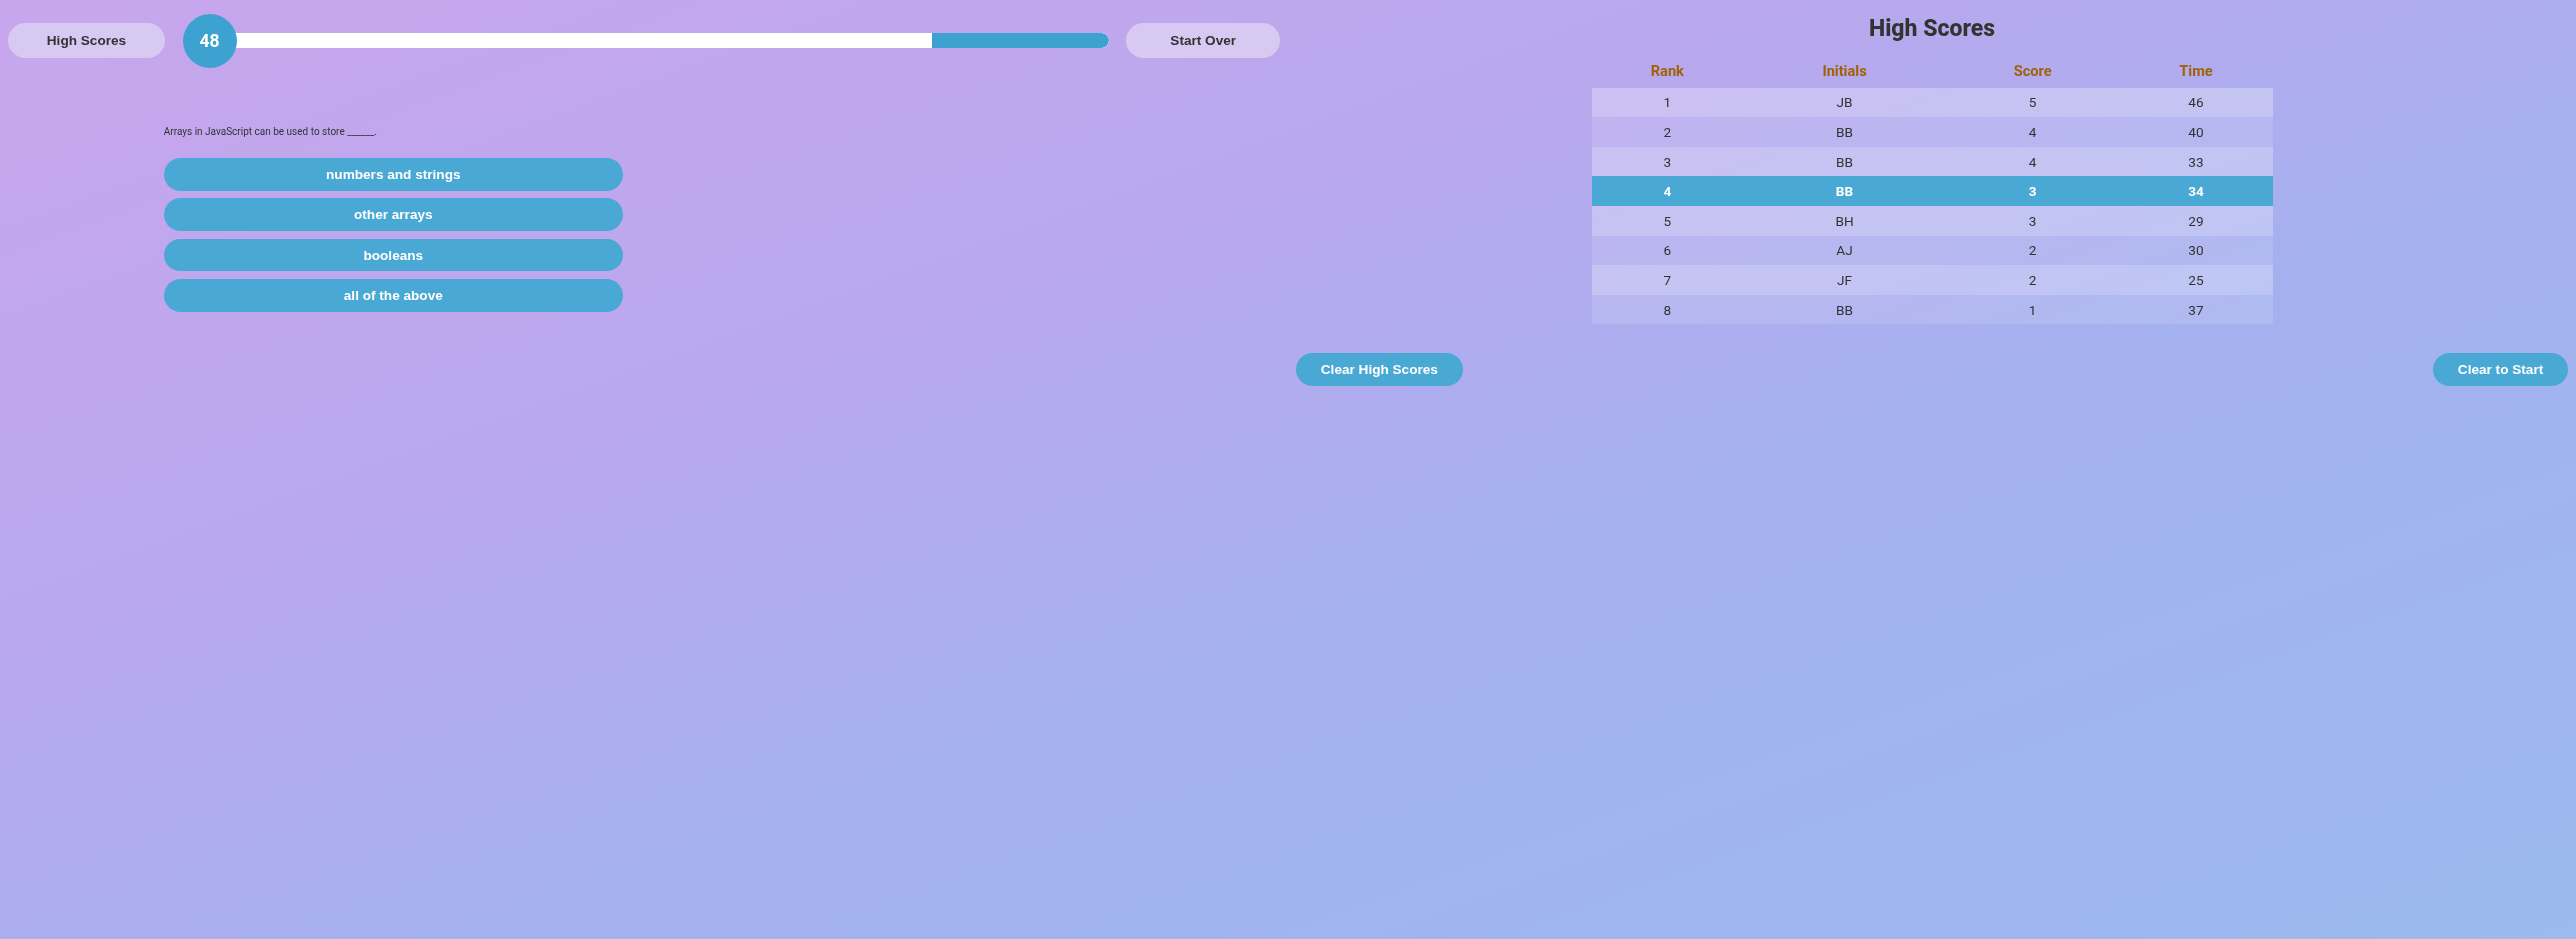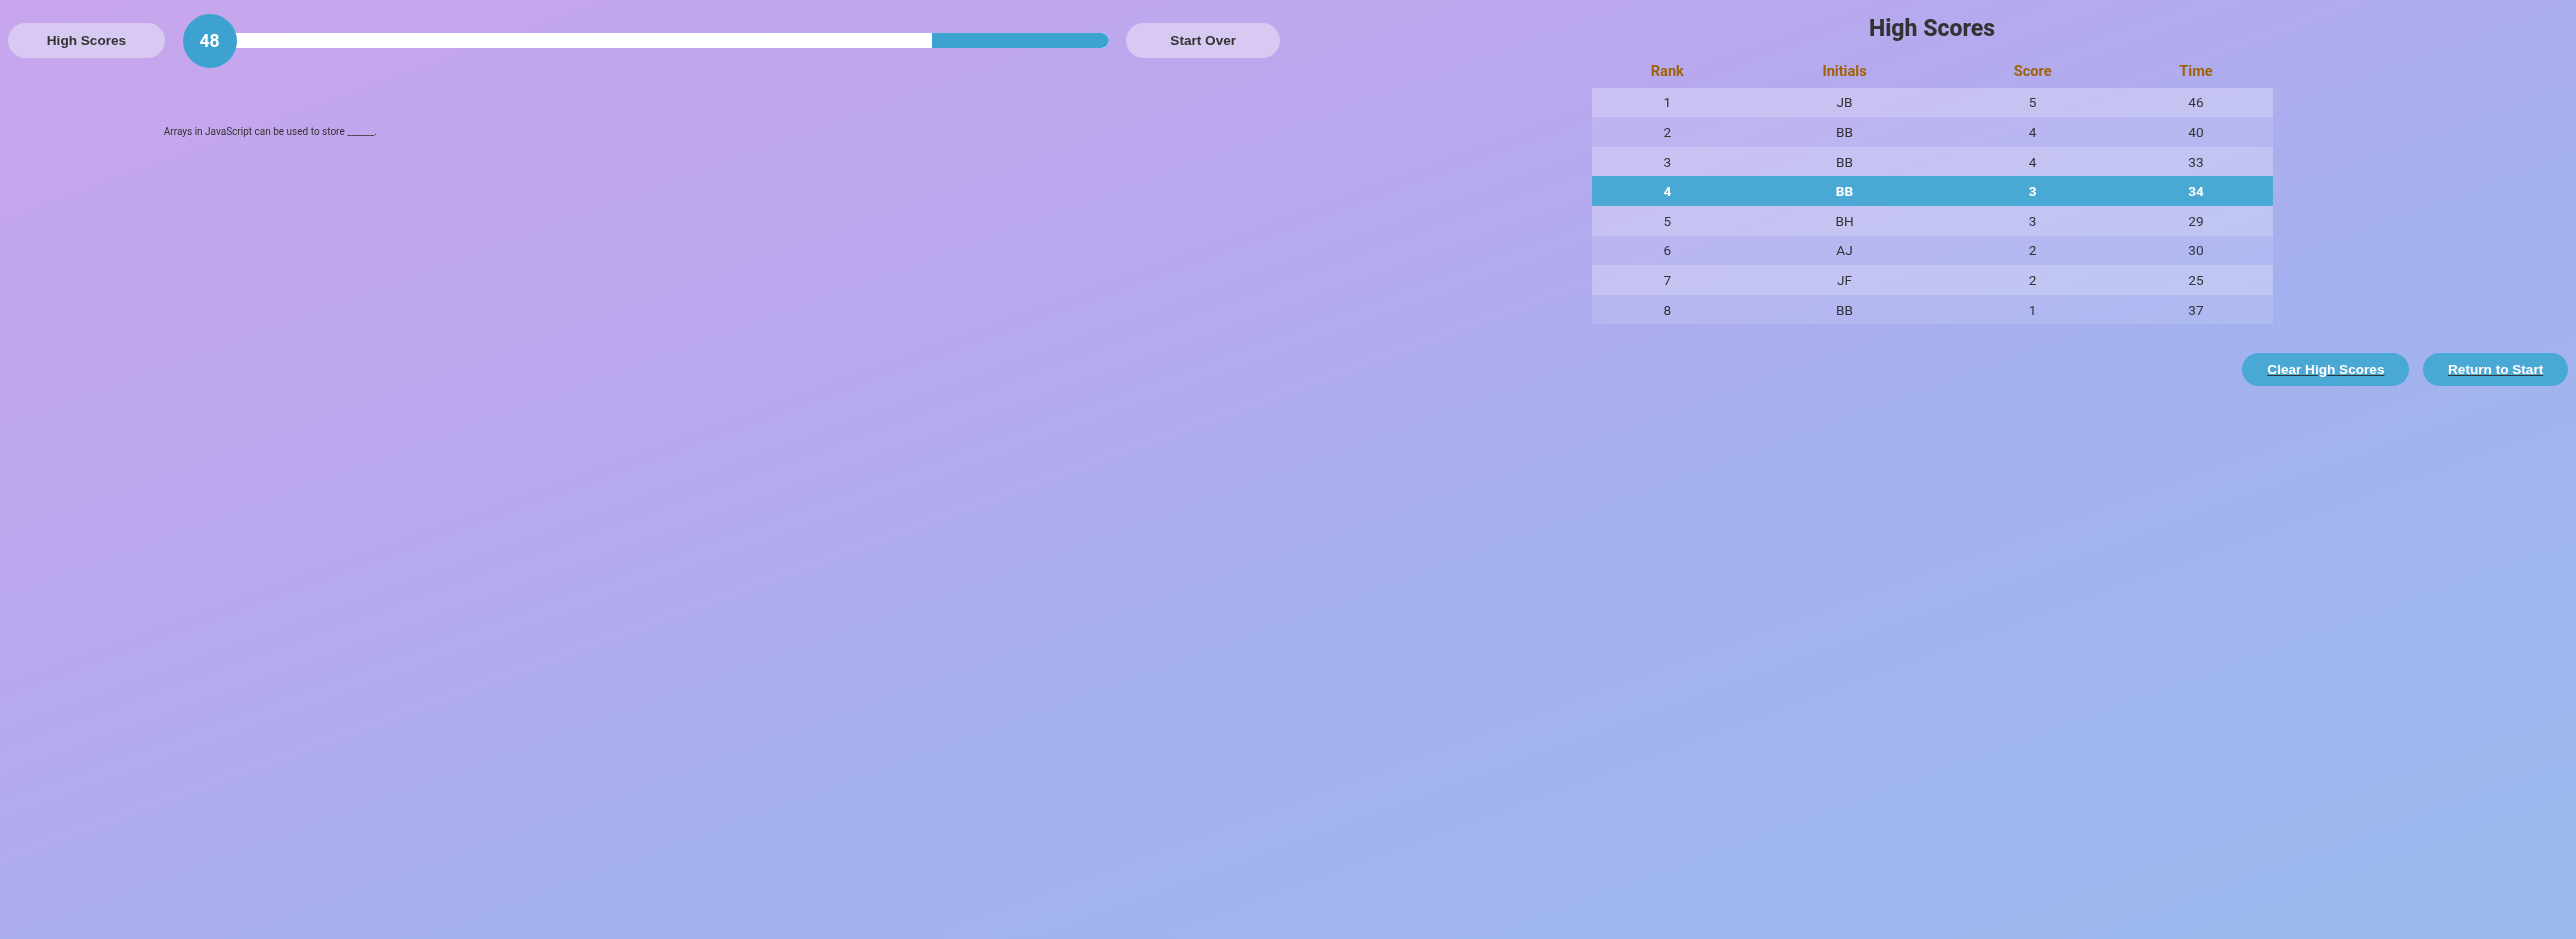--- a/index.html
+++ b/index.html
@@ -123,24 +123,23 @@
   .hs-table tbody tr.hl {
     background: #4aa8d4 !important;
     color: #fff;
   }
   .hs-table tbody tr.hl td {
     color: #fff;
     font-weight: 700;
   }
   .hs-actions {
     display: flex;
-    justify-content: flex-end;
+    justify-content: space-between;
     gap: 13.6px;
     margin-top: 29px;
-    text-decoration: underline;
   }
   .hs-btn {
     background: #4aa8d4;
     color: #fff;
     font-weight: 700;
     font-size: 13.6px;
     border: none;
     border-radius: 972px;
     padding: 8.8px 25px;
     cursor: pointer;
@@ -154,20 +153,26 @@
     <button class="pill-btn">High Scores</button>
     <div class="timer-circle">48</div>
     <div class="progress-wrap">
       <div class="progress-fill" id="progress-fill" style="width: 20%;"></div>
     </div>
     <button class="pill-btn">Start Over</button>
   </div>
 
   <div class="question-block">
     <p class="question-text">Arrays in JavaScript can be used to store ______.</p>
+    <div id="answers">
+        <button class="answer-btn">numbers and strings</button>
+        <button class="answer-btn">other arrays</button>
+        <button class="answer-btn">booleans</button>
+        <button class="answer-btn">all of the above</button>
+      </div>
   </div>
 </div>
 
 <div class="panel">
   <h1 class="hs-title">High Scores</h1>
   <table class="hs-table">
     <thead>
       <tr>
         <th>Rank</th>
         <th>Initials</th>
@@ -221,16 +226,16 @@
         <tr>
           <td>8</td>
           <td>BB</td>
           <td>1</td>
           <td>37</td>
         </tr>
       </tbody>
   </table>
   <div class="hs-actions">
     <button class="hs-btn">Clear High Scores</button>
-    <button class="hs-btn">Return to Start</button>
+    <button class="hs-btn">Clear to Start</button>
   </div>
 </div>
 
 
 </body></html>

